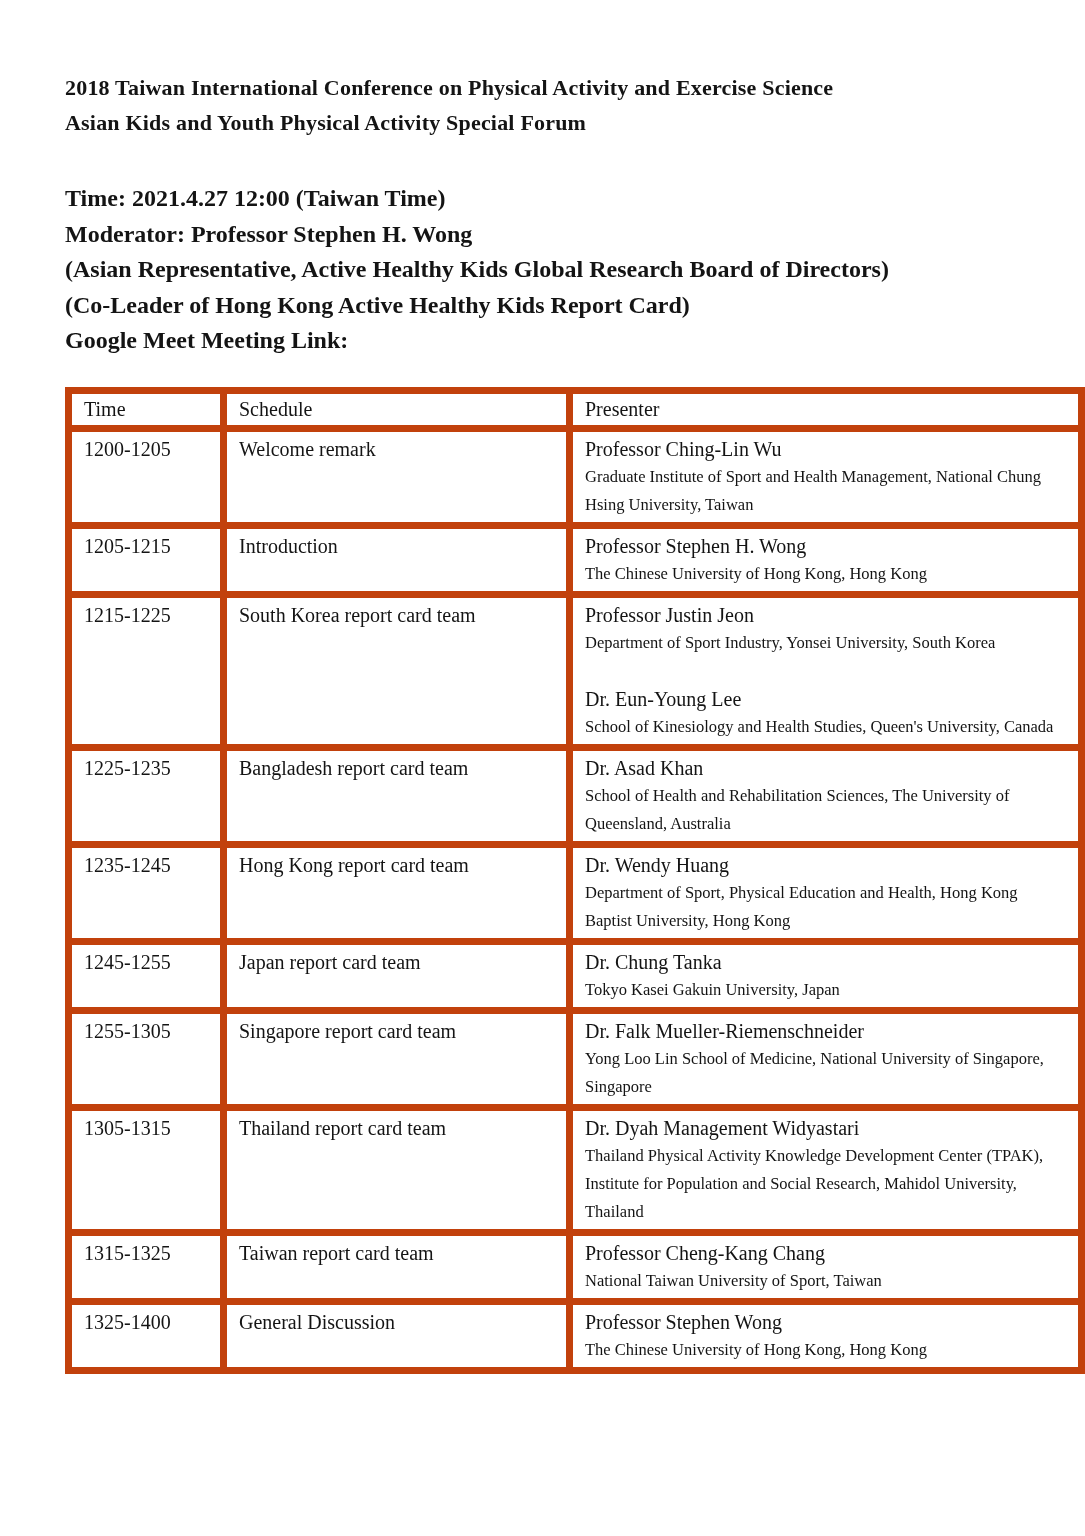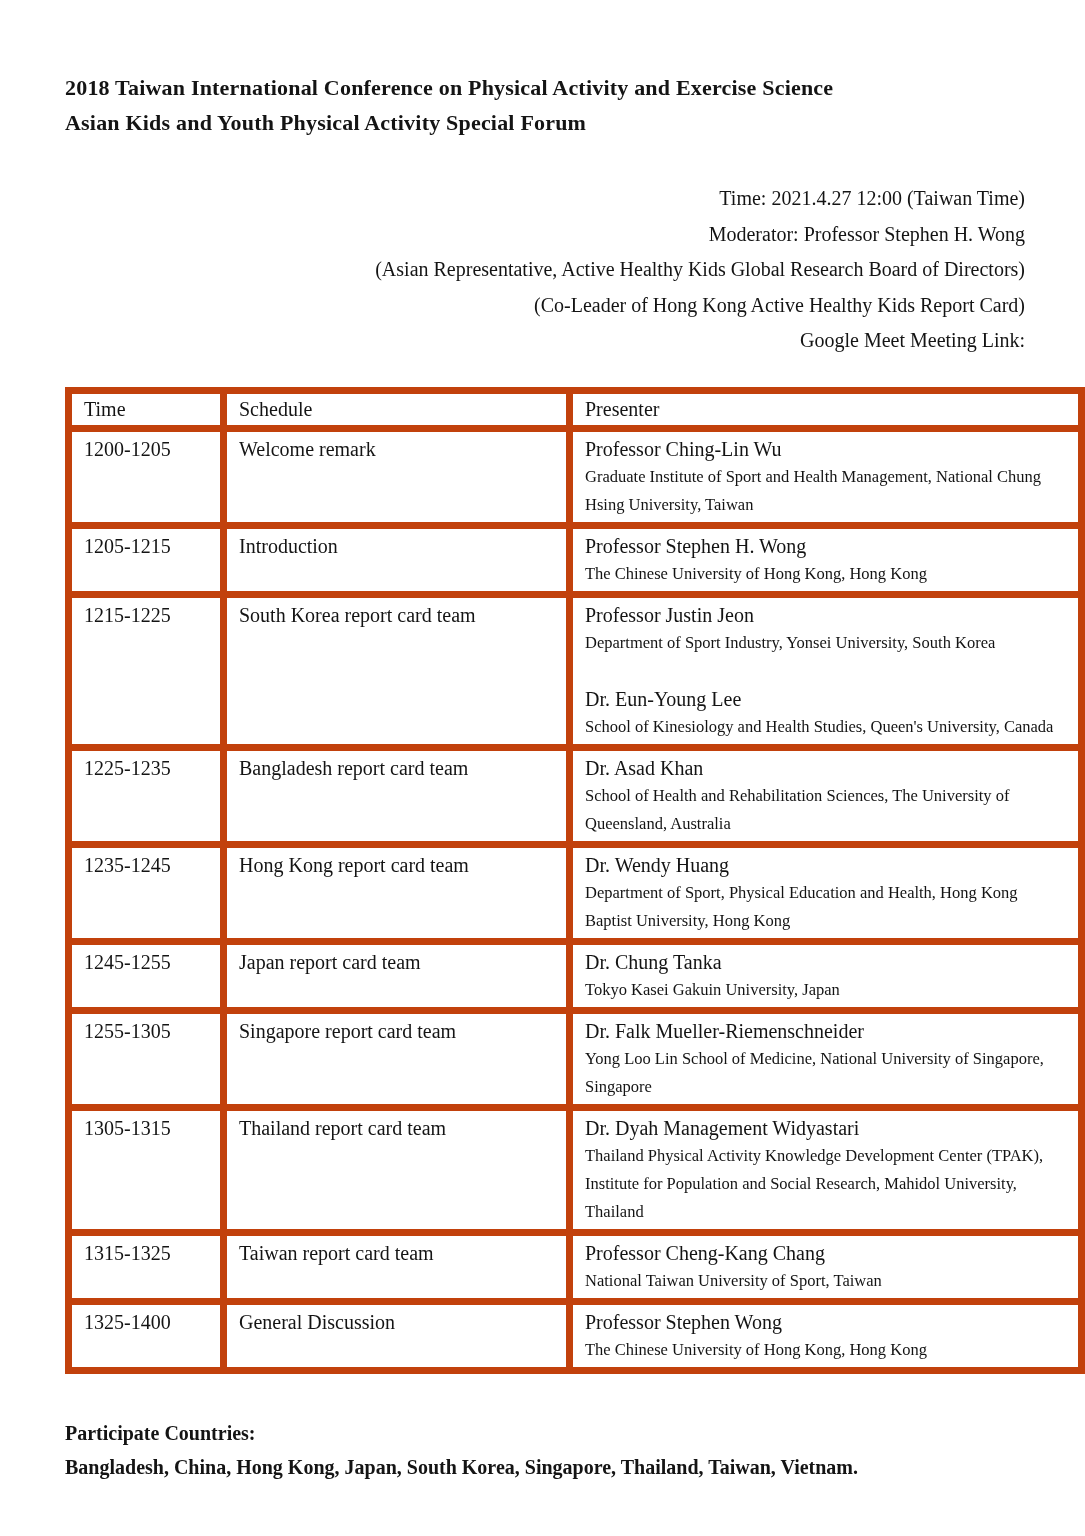--- a/index.html
+++ b/index.html
@@ -21,24 +21,23 @@
     font-size: 22px;
     font-weight: bold;
     line-height: 35px;
     letter-spacing: 0.2px;
   }
   .meta-block {
     margin-top: 41px;
   }
   .meta-block p {
     margin: 0;
-    font-size: 20px;
+    font-size: 24px;
     line-height: 35.5px;
-    font-weight: normal;
-    text-align: right;
+    font-weight: bold;
   }
   table.schedule {
     border-collapse: collapse;
     table-layout: fixed;
     width: 932px;
     margin-top: 28px;
   }
   table.schedule th,
   table.schedule td {
     border: 7px solid #c2410c;
@@ -209,18 +208,14 @@
           <td class="col-presenter">
             <div class="presenter-block">
               <div class="presenter-name">Professor Stephen Wong</div>
               <div class="presenter-affiliation">The Chinese University of Hong Kong, Hong Kong</div>
             </div>
           </td>
         </tr>
       </tbody>
   </table>
 
-  <div class="participants-block">
-    <p>Participate Countries:</p>
-    <p>Bangladesh, China, Hong Kong, Japan, South Korea, Singapore, Thailand, Taiwan, Vietnam.</p>
-  </div>
 
 </div>
 
 </body></html>

